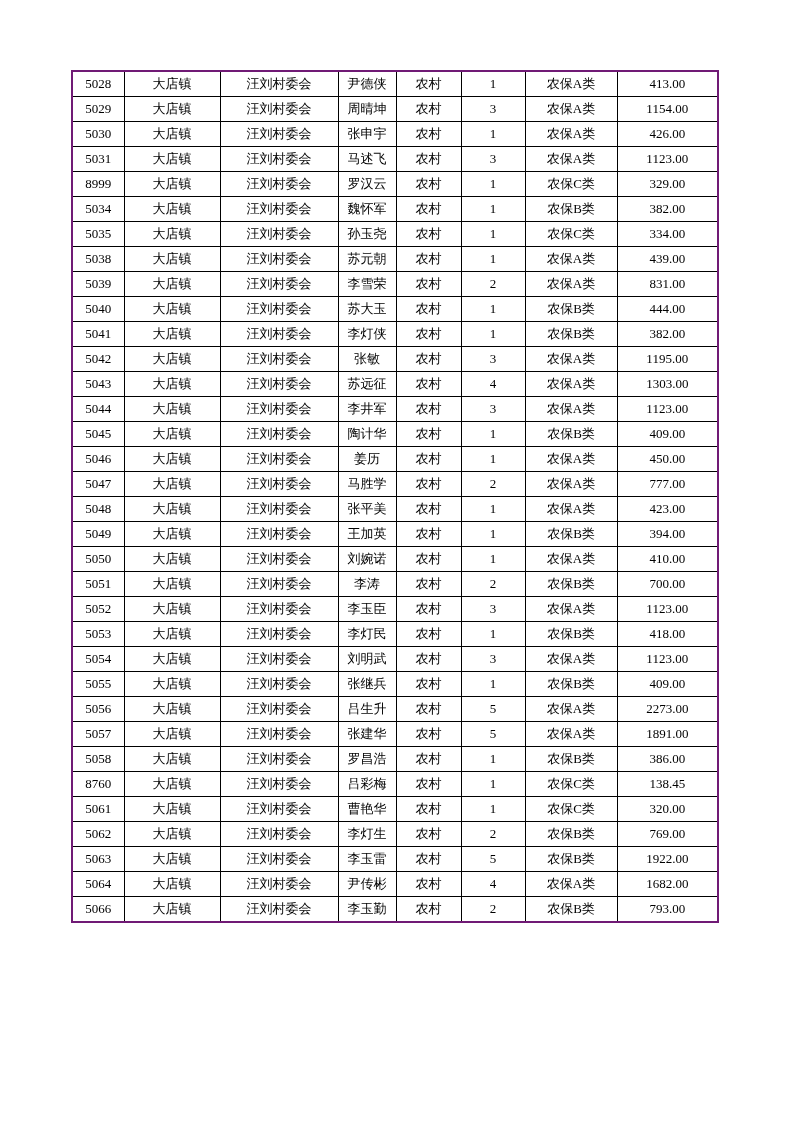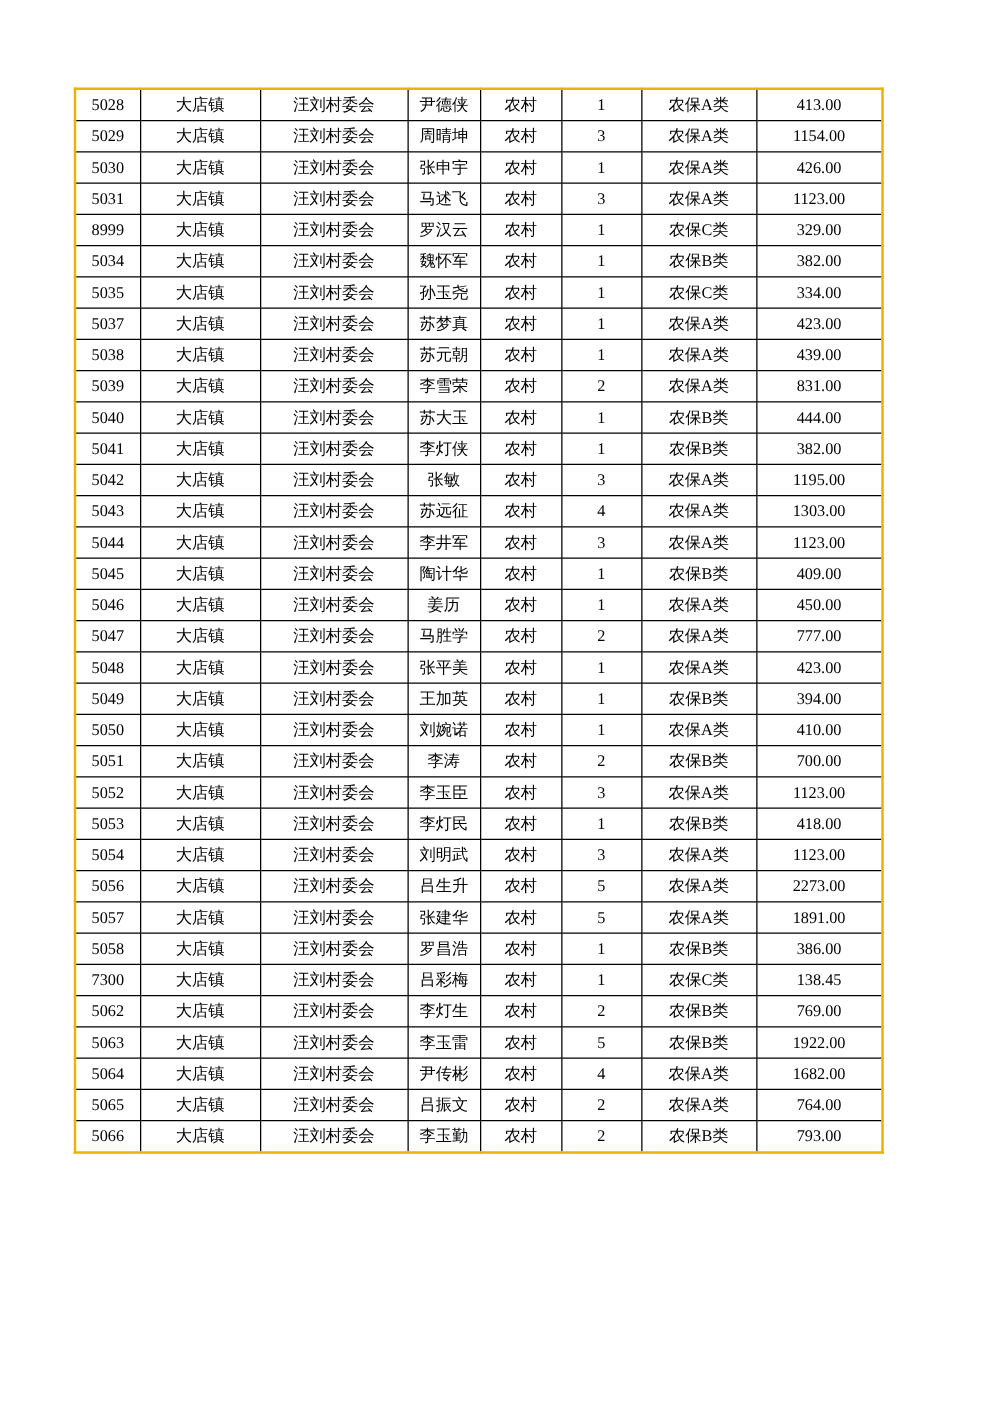--- a/index.html
+++ b/index.html
@@ -11,26 +11,26 @@
     position: relative;
     width: 793px;
     height: 1122px;
     background: #ffffff;
     font-family: "Liberation Serif", "DejaVu Serif", serif;
     color: #000000;
     overflow: hidden;
   }
   table.records {
     position: absolute;
-    left: 59px;
+    left: 71px;
     top: 70px;
     width: 646px;
     border-collapse: collapse;
     table-layout: fixed;
-    border: 2px solid #eab308;
+    border: 2px solid #701a75;
   }
   table.records td {
     border: 1px solid #000000;
     height: 24px;
     padding: 0 2px;
     text-align: center;
     vertical-align: middle;
     font-size: 13px;
     line-height: 24px;
     white-space: nowrap;
@@ -117,200 +117,200 @@
           <td>5035</td>
           <td>大店镇</td>
           <td>汪刘村委会</td>
           <td>孙玉尧</td>
           <td>农村</td>
           <td>1</td>
           <td>农保C类</td>
           <td>334.00</td>
         </tr>
         <tr>
-          <td>5037</td>
-          <td>大店镇</td>
-          <td>汪刘村委会</td>
-          <td>苏梦真</td>
+          <td>5038</td>
+          <td>大店镇</td>
+          <td>汪刘村委会</td>
+          <td>苏元朝</td>
+          <td>农村</td>
+          <td>1</td>
+          <td>农保A类</td>
+          <td>439.00</td>
+        </tr>
+        <tr>
+          <td>5039</td>
+          <td>大店镇</td>
+          <td>汪刘村委会</td>
+          <td>李雪荣</td>
+          <td>农村</td>
+          <td>2</td>
+          <td>农保A类</td>
+          <td>831.00</td>
+        </tr>
+        <tr>
+          <td>5040</td>
+          <td>大店镇</td>
+          <td>汪刘村委会</td>
+          <td>苏大玉</td>
+          <td>农村</td>
+          <td>1</td>
+          <td>农保B类</td>
+          <td>444.00</td>
+        </tr>
+        <tr>
+          <td>5041</td>
+          <td>大店镇</td>
+          <td>汪刘村委会</td>
+          <td>李灯侠</td>
+          <td>农村</td>
+          <td>1</td>
+          <td>农保B类</td>
+          <td>382.00</td>
+        </tr>
+        <tr>
+          <td>5042</td>
+          <td>大店镇</td>
+          <td>汪刘村委会</td>
+          <td>张敏</td>
+          <td>农村</td>
+          <td>3</td>
+          <td>农保A类</td>
+          <td>1195.00</td>
+        </tr>
+        <tr>
+          <td>5043</td>
+          <td>大店镇</td>
+          <td>汪刘村委会</td>
+          <td>苏远征</td>
+          <td>农村</td>
+          <td>4</td>
+          <td>农保A类</td>
+          <td>1303.00</td>
+        </tr>
+        <tr>
+          <td>5044</td>
+          <td>大店镇</td>
+          <td>汪刘村委会</td>
+          <td>李井军</td>
+          <td>农村</td>
+          <td>3</td>
+          <td>农保A类</td>
+          <td>1123.00</td>
+        </tr>
+        <tr>
+          <td>5045</td>
+          <td>大店镇</td>
+          <td>汪刘村委会</td>
+          <td>陶计华</td>
+          <td>农村</td>
+          <td>1</td>
+          <td>农保B类</td>
+          <td>409.00</td>
+        </tr>
+        <tr>
+          <td>5046</td>
+          <td>大店镇</td>
+          <td>汪刘村委会</td>
+          <td>姜历</td>
+          <td>农村</td>
+          <td>1</td>
+          <td>农保A类</td>
+          <td>450.00</td>
+        </tr>
+        <tr>
+          <td>5047</td>
+          <td>大店镇</td>
+          <td>汪刘村委会</td>
+          <td>马胜学</td>
+          <td>农村</td>
+          <td>2</td>
+          <td>农保A类</td>
+          <td>777.00</td>
+        </tr>
+        <tr>
+          <td>5048</td>
+          <td>大店镇</td>
+          <td>汪刘村委会</td>
+          <td>张平美</td>
           <td>农村</td>
           <td>1</td>
           <td>农保A类</td>
           <td>423.00</td>
         </tr>
         <tr>
-          <td>5038</td>
-          <td>大店镇</td>
-          <td>汪刘村委会</td>
-          <td>苏元朝</td>
-          <td>农村</td>
-          <td>1</td>
-          <td>农保A类</td>
-          <td>439.00</td>
-        </tr>
-        <tr>
-          <td>5039</td>
-          <td>大店镇</td>
-          <td>汪刘村委会</td>
-          <td>李雪荣</td>
+          <td>5049</td>
+          <td>大店镇</td>
+          <td>汪刘村委会</td>
+          <td>王加英</td>
+          <td>农村</td>
+          <td>1</td>
+          <td>农保B类</td>
+          <td>394.00</td>
+        </tr>
+        <tr>
+          <td>5050</td>
+          <td>大店镇</td>
+          <td>汪刘村委会</td>
+          <td>刘婉诺</td>
+          <td>农村</td>
+          <td>1</td>
+          <td>农保A类</td>
+          <td>410.00</td>
+        </tr>
+        <tr>
+          <td>5051</td>
+          <td>大店镇</td>
+          <td>汪刘村委会</td>
+          <td>李涛</td>
           <td>农村</td>
           <td>2</td>
-          <td>农保A类</td>
-          <td>831.00</td>
-        </tr>
-        <tr>
-          <td>5040</td>
-          <td>大店镇</td>
-          <td>汪刘村委会</td>
-          <td>苏大玉</td>
-          <td>农村</td>
-          <td>1</td>
-          <td>农保B类</td>
-          <td>444.00</td>
-        </tr>
-        <tr>
-          <td>5041</td>
-          <td>大店镇</td>
-          <td>汪刘村委会</td>
-          <td>李灯侠</td>
-          <td>农村</td>
-          <td>1</td>
-          <td>农保B类</td>
-          <td>382.00</td>
-        </tr>
-        <tr>
-          <td>5042</td>
-          <td>大店镇</td>
-          <td>汪刘村委会</td>
-          <td>张敏</td>
-          <td>农村</td>
-          <td>3</td>
-          <td>农保A类</td>
-          <td>1195.00</td>
-        </tr>
-        <tr>
-          <td>5043</td>
-          <td>大店镇</td>
-          <td>汪刘村委会</td>
-          <td>苏远征</td>
-          <td>农村</td>
-          <td>4</td>
-          <td>农保A类</td>
-          <td>1303.00</td>
-        </tr>
-        <tr>
-          <td>5044</td>
-          <td>大店镇</td>
-          <td>汪刘村委会</td>
-          <td>李井军</td>
+          <td>农保B类</td>
+          <td>700.00</td>
+        </tr>
+        <tr>
+          <td>5052</td>
+          <td>大店镇</td>
+          <td>汪刘村委会</td>
+          <td>李玉臣</td>
           <td>农村</td>
           <td>3</td>
           <td>农保A类</td>
           <td>1123.00</td>
         </tr>
         <tr>
-          <td>5045</td>
-          <td>大店镇</td>
-          <td>汪刘村委会</td>
-          <td>陶计华</td>
+          <td>5053</td>
+          <td>大店镇</td>
+          <td>汪刘村委会</td>
+          <td>李灯民</td>
+          <td>农村</td>
+          <td>1</td>
+          <td>农保B类</td>
+          <td>418.00</td>
+        </tr>
+        <tr>
+          <td>5054</td>
+          <td>大店镇</td>
+          <td>汪刘村委会</td>
+          <td>刘明武</td>
+          <td>农村</td>
+          <td>3</td>
+          <td>农保A类</td>
+          <td>1123.00</td>
+        </tr>
+        <tr>
+          <td>5055</td>
+          <td>大店镇</td>
+          <td>汪刘村委会</td>
+          <td>张继兵</td>
           <td>农村</td>
           <td>1</td>
           <td>农保B类</td>
           <td>409.00</td>
         </tr>
         <tr>
-          <td>5046</td>
-          <td>大店镇</td>
-          <td>汪刘村委会</td>
-          <td>姜历</td>
-          <td>农村</td>
-          <td>1</td>
-          <td>农保A类</td>
-          <td>450.00</td>
-        </tr>
-        <tr>
-          <td>5047</td>
-          <td>大店镇</td>
-          <td>汪刘村委会</td>
-          <td>马胜学</td>
-          <td>农村</td>
-          <td>2</td>
-          <td>农保A类</td>
-          <td>777.00</td>
-        </tr>
-        <tr>
-          <td>5048</td>
-          <td>大店镇</td>
-          <td>汪刘村委会</td>
-          <td>张平美</td>
-          <td>农村</td>
-          <td>1</td>
-          <td>农保A类</td>
-          <td>423.00</td>
-        </tr>
-        <tr>
-          <td>5049</td>
-          <td>大店镇</td>
-          <td>汪刘村委会</td>
-          <td>王加英</td>
-          <td>农村</td>
-          <td>1</td>
-          <td>农保B类</td>
-          <td>394.00</td>
-        </tr>
-        <tr>
-          <td>5050</td>
-          <td>大店镇</td>
-          <td>汪刘村委会</td>
-          <td>刘婉诺</td>
-          <td>农村</td>
-          <td>1</td>
-          <td>农保A类</td>
-          <td>410.00</td>
-        </tr>
-        <tr>
-          <td>5051</td>
-          <td>大店镇</td>
-          <td>汪刘村委会</td>
-          <td>李涛</td>
-          <td>农村</td>
-          <td>2</td>
-          <td>农保B类</td>
-          <td>700.00</td>
-        </tr>
-        <tr>
-          <td>5052</td>
-          <td>大店镇</td>
-          <td>汪刘村委会</td>
-          <td>李玉臣</td>
-          <td>农村</td>
-          <td>3</td>
-          <td>农保A类</td>
-          <td>1123.00</td>
-        </tr>
-        <tr>
-          <td>5053</td>
-          <td>大店镇</td>
-          <td>汪刘村委会</td>
-          <td>李灯民</td>
-          <td>农村</td>
-          <td>1</td>
-          <td>农保B类</td>
-          <td>418.00</td>
-        </tr>
-        <tr>
-          <td>5054</td>
-          <td>大店镇</td>
-          <td>汪刘村委会</td>
-          <td>刘明武</td>
-          <td>农村</td>
-          <td>3</td>
-          <td>农保A类</td>
-          <td>1123.00</td>
-        </tr>
-        <tr>
           <td>5056</td>
           <td>大店镇</td>
           <td>汪刘村委会</td>
           <td>吕生升</td>
           <td>农村</td>
           <td>5</td>
           <td>农保A类</td>
           <td>2273.00</td>
         </tr>
         <tr>
@@ -327,30 +327,40 @@
           <td>5058</td>
           <td>大店镇</td>
           <td>汪刘村委会</td>
           <td>罗昌浩</td>
           <td>农村</td>
           <td>1</td>
           <td>农保B类</td>
           <td>386.00</td>
         </tr>
         <tr>
-          <td>7300</td>
+          <td>8760</td>
           <td>大店镇</td>
           <td>汪刘村委会</td>
           <td>吕彩梅</td>
           <td>农村</td>
           <td>1</td>
           <td>农保C类</td>
           <td>138.45</td>
         </tr>
         <tr>
+          <td>5061</td>
+          <td>大店镇</td>
+          <td>汪刘村委会</td>
+          <td>曹艳华</td>
+          <td>农村</td>
+          <td>1</td>
+          <td>农保C类</td>
+          <td>320.00</td>
+        </tr>
+        <tr>
           <td>5062</td>
           <td>大店镇</td>
           <td>汪刘村委会</td>
           <td>李灯生</td>
           <td>农村</td>
           <td>2</td>
           <td>农保B类</td>
           <td>769.00</td>
         </tr>
         <tr>
@@ -365,30 +375,20 @@
         </tr>
         <tr>
           <td>5064</td>
           <td>大店镇</td>
           <td>汪刘村委会</td>
           <td>尹传彬</td>
           <td>农村</td>
           <td>4</td>
           <td>农保A类</td>
           <td>1682.00</td>
-        </tr>
-        <tr>
-          <td>5065</td>
-          <td>大店镇</td>
-          <td>汪刘村委会</td>
-          <td>吕振文</td>
-          <td>农村</td>
-          <td>2</td>
-          <td>农保A类</td>
-          <td>764.00</td>
         </tr>
         <tr>
           <td>5066</td>
           <td>大店镇</td>
           <td>汪刘村委会</td>
           <td>李玉勤</td>
           <td>农村</td>
           <td>2</td>
           <td>农保B类</td>
           <td>793.00</td>

